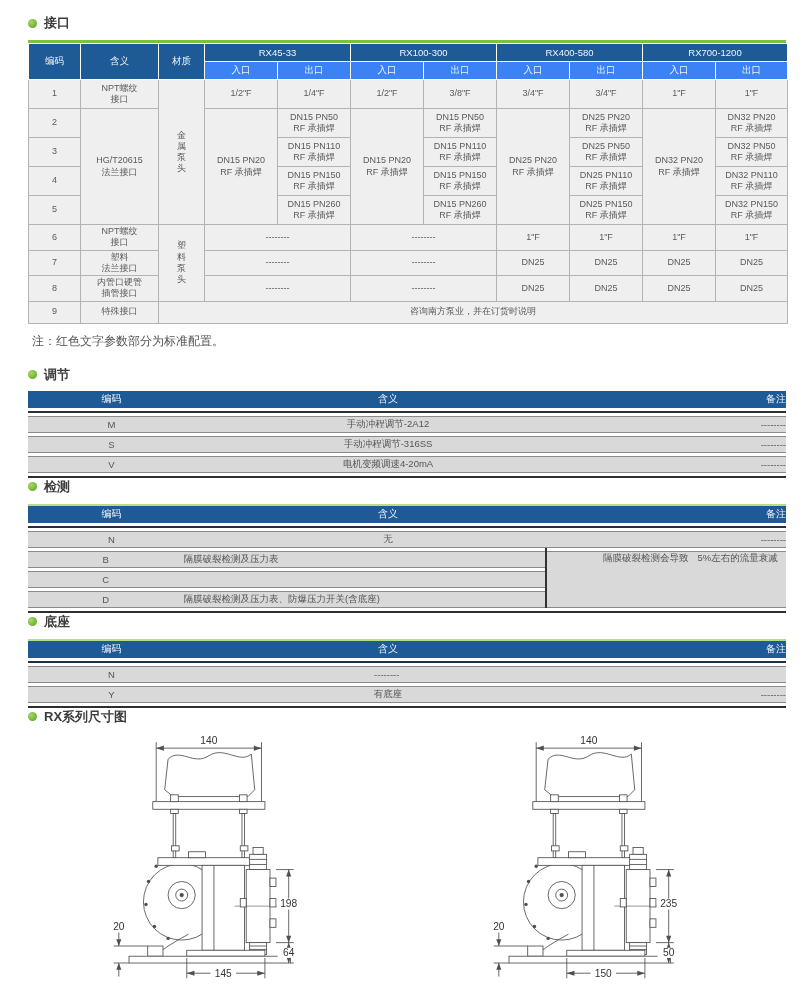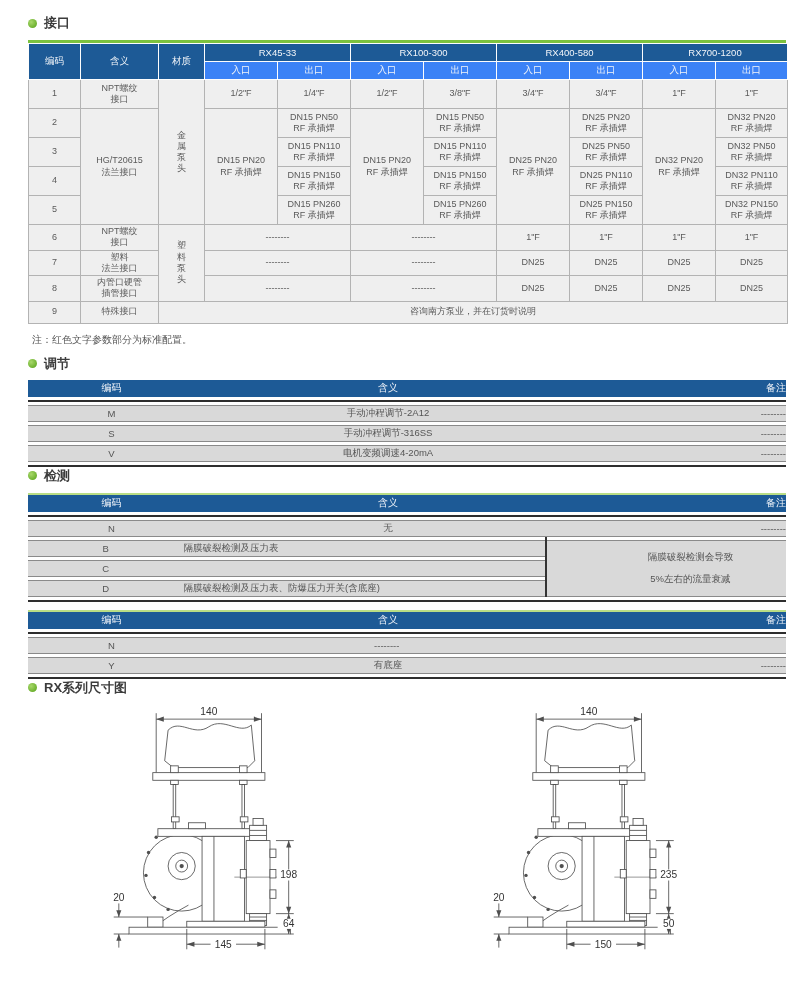--- a/index.html
+++ b/index.html
@@ -11,34 +11,34 @@
   .greenbar{height:3px;background:#7cc23e;margin-top:8px;}
   .greenline{height:2px;background:#b9dd85;margin-top:8px;}
   table.t1{border-collapse:collapse;width:758px;table-layout:fixed;font-size:9px;text-align:center;}
   table.t1 th{background:#1d5a96;color:#f2f5f9;font-weight:normal;border:1px solid #fdfdfd;height:17px;padding:0;font-size:9.5px;}
   table.t1 tr.h2 th{background:#3b82f6;}
   table.t1 td{background:#efefef;border:1px solid #b3b3b3;white-space:pre-line;line-height:1.25;padding:1px 0;color:#5a5a5a;overflow:hidden;}
   tr.rA td{height:26px;}
   tr.rB td{height:19px;}
   td.mat{line-height:1.3;}
   .red{color:#c0544c;}
-  .note{font-size:10px;margin:9px 0 8px 4px;color:#555;}
+  .note{font-size:12px;margin:9px 0 16px 4px;color:#555;}
   
   .bt{width:758px;margin-top:7px;font-size:9.5px;}
   .bh{display:flex;background:#1d5a96;color:#eef2f8;font-size:10px;height:17px;align-items:center;}
   .c1{width:22%;text-align:center;}
   .c2{width:51%;text-align:center;}
   .c3{width:27%;text-align:right;}
   .tl,.bl{height:2px;background:#2e2e2e;margin-top:3px;}
   .bar{display:flex;align-items:center;background:#d9d9d9;height:15px;border-top:1px solid #8a8a8a;border-bottom:1px solid #8a8a8a;margin-top:3px;}
   .dm{display:flex;align-items:stretch;}
   .dm .dleft{width:73%;border-right:2px solid #333;}
   .dm .dleft .bar .dc1{width:30.1%;text-align:center;}
   .dm .dleft .bar .dc2{width:69.9%;text-align:left;}
-  .dm .dright{width:27%;margin-top:3px;background:#d9d9d9;border-top:1px solid #8a8a8a;border-bottom:1px solid #8a8a8a;display:flex;flex-direction:column;justify-content:center;gap:9px;text-align:center;padding-left:48px;}
+  .dm .dright{width:27%;margin-top:3px;background:#d9d9d9;border-top:1px solid #8a8a8a;border-bottom:1px solid #8a8a8a;display:flex;justify-content:center;gap:9px;text-align:center;padding-left:48px;}
   
   .figs{display:flex;margin-top:6px;margin-left:2px;gap:24px;}
   .fig{width:356px;text-align:center;}
   .fig svg{display:block;margin:0 auto;}
   .dt{font-size:12px;fill:#333;}
   .pumpline{stroke:#4f4f4f;fill:none;stroke-width:1;}
 </style>
 </head>
 <body>
 
@@ -263,20 +263,24 @@
         </div>
       </div>
       <div class="dright">
         <span>隔膜破裂检测会导致</span>
         <span>5%左右的流量衰减</span>
       </div>
     </div>
     <div class="bl"></div>
   </div>
 
+  <div class="sec">
+    <span class="bullet"></span>
+    <span>底座</span>
+  </div>
   <div class="greenline"></div>
   <div class="bt" style="margin-top:0">
     <div class="bh">
       <span class="c1">编码</span>
       <span class="c2">含义</span>
       <span class="c3">备注</span>
     </div>
     <div class="tl"></div>
     <div class="bar">
       <span class="c1">N</span>

